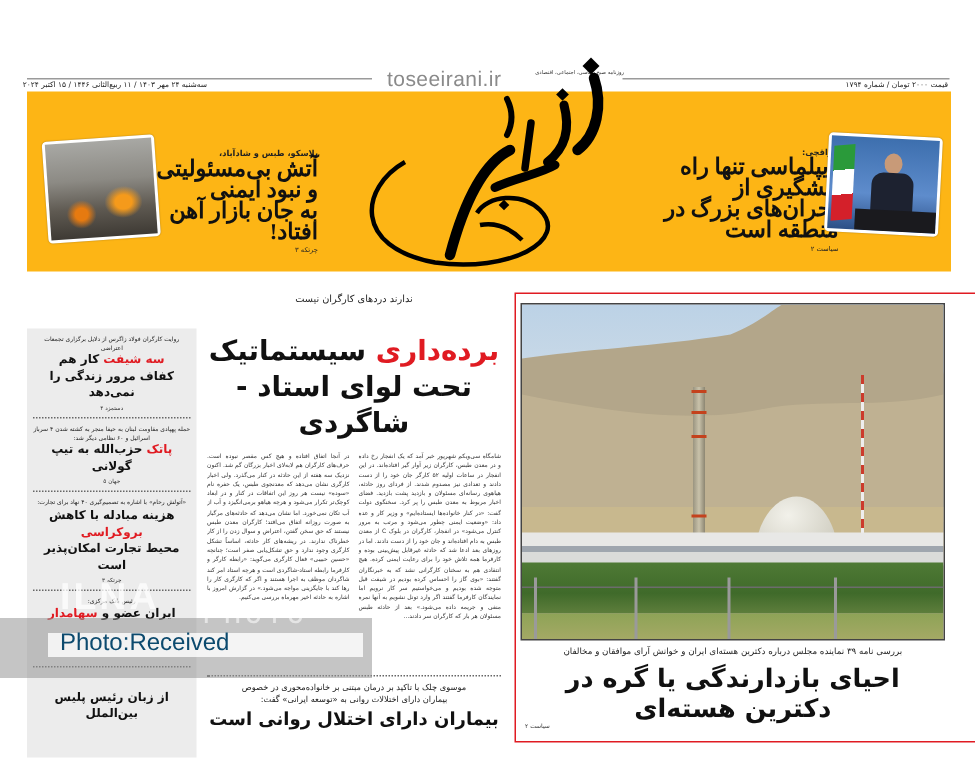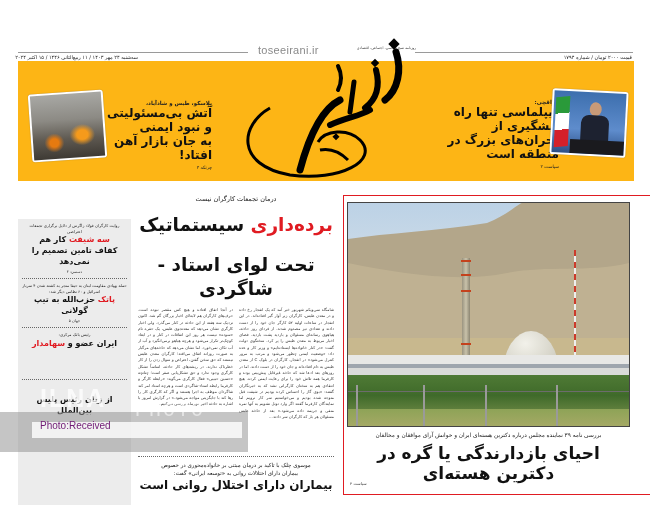--- a/index.html
+++ b/index.html
@@ -7,32 +7,32 @@
   body { position: relative; font-family: "DejaVu Sans", sans-serif; color: #111; }
 
   .rtl { direction: rtl; }
 
   
   .topline { position: absolute; top: 52px; height: 1px; background: #9a9a9a; }
   .topline.l { left: 18px; width: 230px; }
   .topline.r { left: 415px; width: 218px; }
   .date-text { position: absolute; top: 54px; left: 18px; width: 120px; font-size: 5px; color: #222; text-align: left; white-space: nowrap; }
   .price-text { position: absolute; top: 54px; right: 18px; font-size: 5px; color: #222; white-space: nowrap; }
-  .site-url { position: absolute; top: 44px; left: 258px; font-size: 11px; letter-spacing: 0.3px; color: #8a8a8a; font-family: "Liberation Sans", sans-serif; }
+  .site-url { position: absolute; top: 44px; left: 258px; font-size: 14px; letter-spacing: 0.3px; color: #8a8a8a; font-family: "Liberation Sans", sans-serif; }
   .paper-type { position: absolute; top: 46px; left: 356px; width: 60px; font-size: 3.5px; line-height: 4px; color: #333; text-align: right; }
 
   .yellow-band { position: absolute; left: 18px; top: 61px; width: 616px; height: 120px; background: #fdb515; }
 
   .logo { position: absolute; left: 230px; top: 30px; width: 190px; height: 160px; }
   .logo svg { width: 100%; height: 100%; }
 
   
   .teaser { position: absolute; }
   .teaser .kicker { font-size: 5.5px; font-weight: bold; color: #222; }
-  .teaser .title { font-size: 12px; font-weight: bold; line-height: 14px; color: #111; }
+  .teaser .title { font-size: 15px; font-weight: bold; line-height: 14px; color: #111; font-family: Liberation Serif, serif; }
   .teaser .ref { font-size: 4.5px; margin-top: 3px; color: #222; }
   .teaser.left { left: 104px; top: 100px; width: 108px; text-align: right; }
   .teaser.right { left: 435px; top: 99px; width: 124px; text-align: right; }
 
   .photo-frame { position: absolute; background: #fff; padding: 2px; box-shadow: 0 0 1px rgba(0,0,0,0.4); border-radius: 3px; }
   .photo-frame.fire { left: 30px; top: 92px; width: 75px; height: 68px; transform: rotate(-4deg); }
   .photo-frame.diplomat { left: 551px; top: 90px; width: 76px; height: 66px; transform: rotate(3deg); }
   .fire-img { width: 100%; height: 100%; background:
       radial-gradient(ellipse at 70% 65%, #f59a1b 0 8%, transparent 18%),
       radial-gradient(ellipse at 30% 75%, #e67a10 0 6%, transparent 14%),
@@ -49,21 +49,21 @@
   .lc-item { text-align: center; border-bottom: 1px dotted #666; padding-bottom: 4px; margin-bottom: 4px; }
   .lc-item:last-child { border-bottom: none; }
   .lc-kicker { font-size: 4px; line-height: 5.5px; color: #222; }
   .lc-title { font-size: 8px; font-weight: bold; line-height: 11px; color: #111; }
   .lc-title .red { color: #e01b22; }
   .lc-ref { font-size: 3.8px; color: #333; margin-top: 2px; }
 
   
   .mid-col { position: absolute; left: 138px; top: 195px; width: 196px; }
   .mid-kicker { font-size: 6.5px; line-height: 9px; color: #222; text-align: center; }
-  .mid-headline { font-size: 18.5px; font-weight: bold; line-height: 24px; color: #111; text-align: center; margin-top: 9px; letter-spacing: -0.5px; }
+  .mid-headline { font-size: 18.5px; font-weight: bold; line-height: 24px; color: #111; text-align: center; margin-top: 19px; letter-spacing: -0.5px; }
   .mid-headline .red { color: #e01b22; }
   .body-cols { display: flex; gap: 6px; margin-top: 6px; direction: rtl; }
   .body-col { flex: 1; height: 143px; overflow: hidden; font-size: 4px; line-height: 6.3px; color: #333; text-align: justify; }
   .mid-sep { border-top: 1px dotted #666; margin-top: 6px; }
   .mid2-kicker { font-size: 5.5px; line-height: 7.5px; text-align: center; margin-top: 5px; color: #222; }
   .mid2-headline { font-size: 12px; font-weight: bold; line-height: 17px; text-align: center; margin-top: 2px; color: #111; }
 
   
   .main-story { position: absolute; left: 343px; top: 195px; width: 314px; height: 300px; border: 1.5px solid #e01b22; }
   .main-photo { position: absolute; left: 3px; top: 6px; width: 283px; height: 225px; border: 1px solid #444; overflow: hidden; background: linear-gradient(180deg, #bcd2e6 0%, #c9d9e7 20%, #c5b9a0 21%); }
@@ -81,21 +81,21 @@
 
   .main-kicker { position: absolute; left: 6px; top: 236px; width: 277px; font-size: 5.8px; text-align: center; color: #222; }
   .main-headline { position: absolute; left: 6px; top: 247px; width: 277px; font-size: 17px; font-weight: bold; text-align: center; color: #111; letter-spacing: -0.3px; }
   .main-ref { position: absolute; left: 6px; top: 285px; font-size: 4px; color: #333; }
 
   
   .watermark { position: absolute; left: 0; top: 412px; width: 248px; height: 40px; background: rgba(150,150,150,0.55); }
   .wm-ilna { position: absolute; left: 40px; top: 384px; font-size: 25px; font-weight: bold; color: rgba(255,255,255,0.75); font-family: "Liberation Sans", sans-serif; letter-spacing: 2px; }
   .wm-photo { position: absolute; left: 135px; top: 399px; font-size: 20px; color: rgba(255,255,255,0.55); font-family: Liberation Mono, monospace; letter-spacing: 2px; }
   .wm-label { position: absolute; left: 32px; top: 422px; width: 210px; height: 16px; background: rgba(255,255,255,0.8); }
-  .wm-received { position: absolute; left: 40px; top: 420px; font-size: 10px; color: #701a75; font-family: "Liberation Sans", sans-serif; }
+  .wm-received { position: absolute; left: 40px; top: 420px; font-size: 16px; color: #0c4a6e; font-family: "Liberation Sans", sans-serif; }
 </style>
 </head>
 <body>
 
 <div class="topline l"></div>
 <div class="topline r"></div>
 <div class="date-text rtl">سه‌شنبه ۲۴ مهر ۱۴۰۳ / ۱۱ ربیع‌الثانی ۱۴۴۶ / ۱۵ اکتبر ۲۰۲۴</div>
 <div class="price-text rtl">قیمت ۲۰۰۰ تومان / شماره ۱۷۹۴</div>
 <div class="site-url">toseeirani.ir</div>
 <div class="paper-type rtl">روزنامه صبح سیاسی، اجتماعی، اقتصادی</div>
@@ -143,44 +143,50 @@
       <div class="suit"></div>
     </div>
     <div class="podium"></div>
   </div>
 </div>
 
 <div class="left-col rtl">
   <div class="lc-item">
     <div class="lc-kicker">روایت کارگران فولاد زاگرس از دلایل برگزاری تجمعات اعتراضی</div>
     <div class="lc-title"><span class="red">سه شیفت</span><span> کار هم</span></div>
-    <div class="lc-title">کفاف تامین تصمیم را نمی‌دهد</div>
+    <div class="lc-title">کفاف مرور زندگی را نمی‌دهد</div>
     <div class="lc-ref">دستمزد ۴</div>
   </div>
   <div class="lc-item">
     <div class="lc-kicker">حمله پهپادی مقاومت لبنان به حیفا منجر به کشته شدن ۴ سرباز اسرائیل و ۶۰ نظامی دیگر شد:</div>
     <div class="lc-title"><span class="red">پاتک</span><span> حزب‌الله به تیپ گولانی</span></div>
     <div class="lc-ref">جهان ۵</div>
   </div>
+  <div class="lc-item">
+    <div class="lc-kicker">«آتولش رحام» با اشاره به تصمیم‌گیری ۴۰ نهاد برای تجارت:</div>
+    <div class="lc-title"><span>هزینه مبادله با کاهش </span><span class="red">بروکراسی</span></div>
+    <div class="lc-title">محیط تجارت امکان‌پذیر است</div>
+    <div class="lc-ref">چرتکه ۳</div>
+  </div>
   <div class="lc-item" style="padding-bottom:30px;">
     <div class="lc-kicker">رئیس بانک مرکزی:</div>
     <div class="lc-title"><span>ایران عضو و </span><span class="red">سهامدار</span></div>
   </div>
   <div class="lc-item" style="padding-top:10px;">
     <div class="lc-title">از زبان رئیس پلیس بین‌الملل</div>
 
   </div>
 
 </div>
 
 <div class="mid-col rtl">
   <div>
-    <div class="mid-kicker">درمان تجمعات کارگران نیست</div>
+    <div class="mid-kicker">ندارند دردهای کارگران نیست</div>
     <div class="mid-headline"><span class="red">برده‌داری</span><span> سیستماتیک</span></div>
-    <div class="mid-headline" style="margin-top:16px">تحت لوای استاد - شاگردی</div>
+    <div class="mid-headline" style="margin-top:0">تحت لوای استاد - شاگردی</div>
     <div class="body-cols">
       <div class="body-col">شامگاه سی‌ویکم شهریور خبر آمد که یک انفجار رخ داده و در معدن طبس، کارگران زیر آوار گیر افتاده‌اند. در این انفجار در ساعات اولیه ۵۲ کارگر جان خود را از دست دادند و تعدادی نیز مصدوم شدند. از فردای روز حادثه، هیاهوی رسانه‌ای مسئولان و بازدید پشت بازدید. فضای اخبار مربوط به معدن طبس را پر کرد. سخنگوی دولت گفت: «در کنار خانواده‌ها ایستاده‌ایم» و وزیر کار و عده داد: «وضعیت ایمنی چطور می‌شود و مرتب به مرور کنترل می‌شود» در انفجار، کارگران در بلوک C از معدن طبس به دام افتاده‌اند و جان خود را از دست دادند. اما در روزهای بعد ادعا شد که حادثه غیرقابل پیش‌بینی بوده و کارفرما همه تلاش خود را برای رعایت ایمنی کرده. هیچ انتقادی هم به سخنان کارگرانی نشد که به خبرنگاران گفتند: «بوی گاز را احساس کرده بودیم در شیفت قبل متوجه شده بودیم و می‌خواستیم سر کار نرویم اما نمایندگان کارفرما گفتند اگر وارد تونل نشویم به آنها نمره منفی و جریمه داده می‌شود.» بعد از حادثه طبس مسئولان هر بار که کارگران سر دادند...</div>
       <div class="body-col">در آنجا اتفاق افتاده و هیچ کس مقصر نبوده است. حرف‌های کارگران هم لابه‌لای اخبار بزرگان گم شد. اکنون نزدیک سه هفته از این حادثه در کنار می‌گذرد. ولی اخبار کارگری نشان می‌دهد که معدنجوی طبس، یک حفره نام «سوده» نیست هر روز این اتفاقات در کنار و در ابعاد کوچک‌تر تکرار می‌شود و هرچه هیاهو برمی‌انگیزد و آب از آب تکان نمی‌خورد. اما نشان می‌دهد که حادثه‌های مرگبار به صورت روزانه اتفاق می‌افتد؛ کارگران معدن طبس نیستند که حق سخن گفتن، اعتراض و سوال زدن را از کار خطرناک ندارند. در ریشه‌های کار حادثه، اساساً تشکل کارگری وجود ندارد و حق تشکل‌یابی صفر است؛ چنانچه «حسین حبیبی» فعال کارگری می‌گوید: «رابطه کارگر و کارفرما رابطه استاد-شاگردی است و هرچه استاد امر کند شاگردان موظف به اجرا هستند و اگر که کارگری کار را رها کند با جایگزینی مواجه می‌شود.» در گزارش امروز با اشاره به حادثه اخیر مهرماه بررسی می‌کنیم.</div>
     </div>
   </div>
   <div class="mid-sep"></div>
   <div>
     <div class="mid2-kicker">موسوی چلک با تاکید بر درمان مبتنی بر خانواده‌محوری در خصوص</div>
     <div class="mid2-kicker" style="margin-top:0">بیماران دارای اختلالات روانی به «توسعه ایرانی» گفت:</div>
     <div class="mid2-headline" style="margin-top:0">بیماران دارای اختلال روانی است</div>

